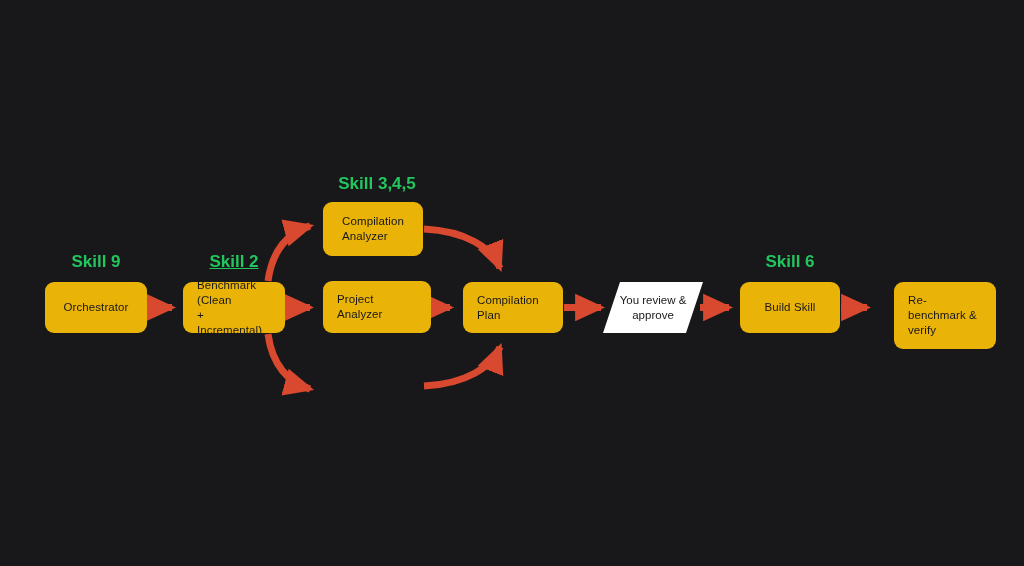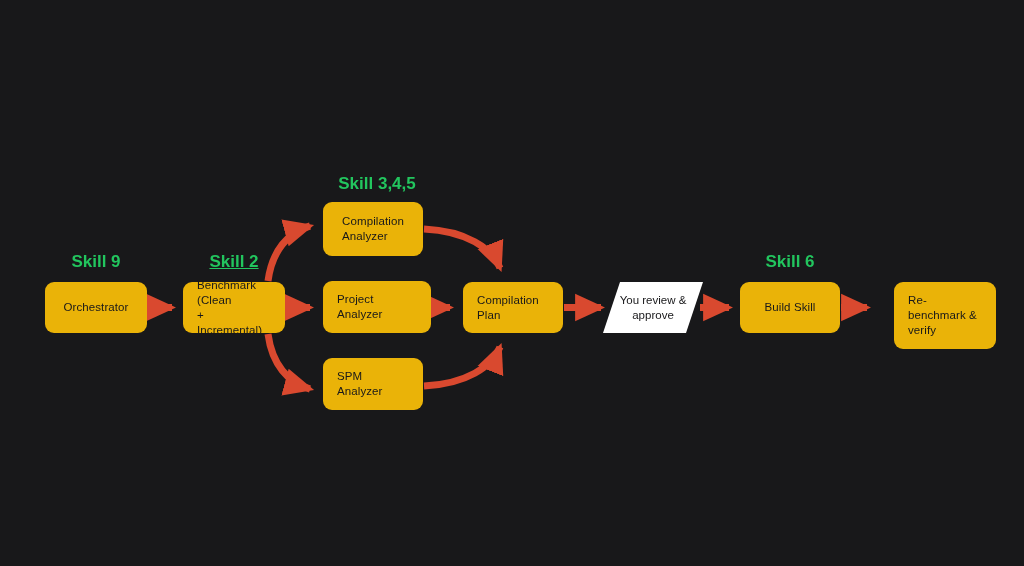--- a/index.html
+++ b/index.html
@@ -139,23 +139,20 @@
     <div>
       <span>Compilation</span>
       <span>Analyzer</span>
     </div>
   </div>
 
   <div class="node" style="left:323px; top:281px; width:108px; height:52px;">
     <span>Project Analyzer</span>
   </div>
 
-  <div class="node" style="left:323px; top:358px; width:100px; height:52px;">
-    <span>SPM Analyzer</span>
-  </div>
 
   <div class="node" style="left:463px; top:282px; width:100px; height:51px;">
     <span>Compilation Plan</span>
   </div>
 
   <div class="decision" style="left:603px; top:282px; width:100px; height:51px;">
     <div class="shape"></div>
     <div class="dlabel">
       <div>
         <span>You review &amp;</span>

